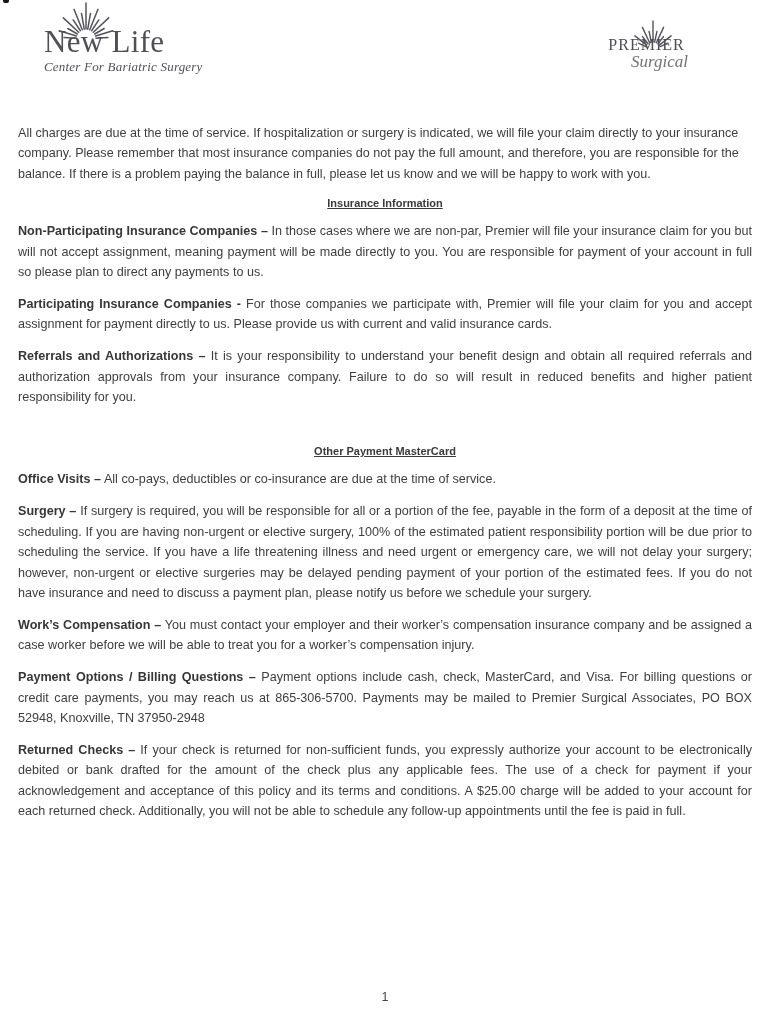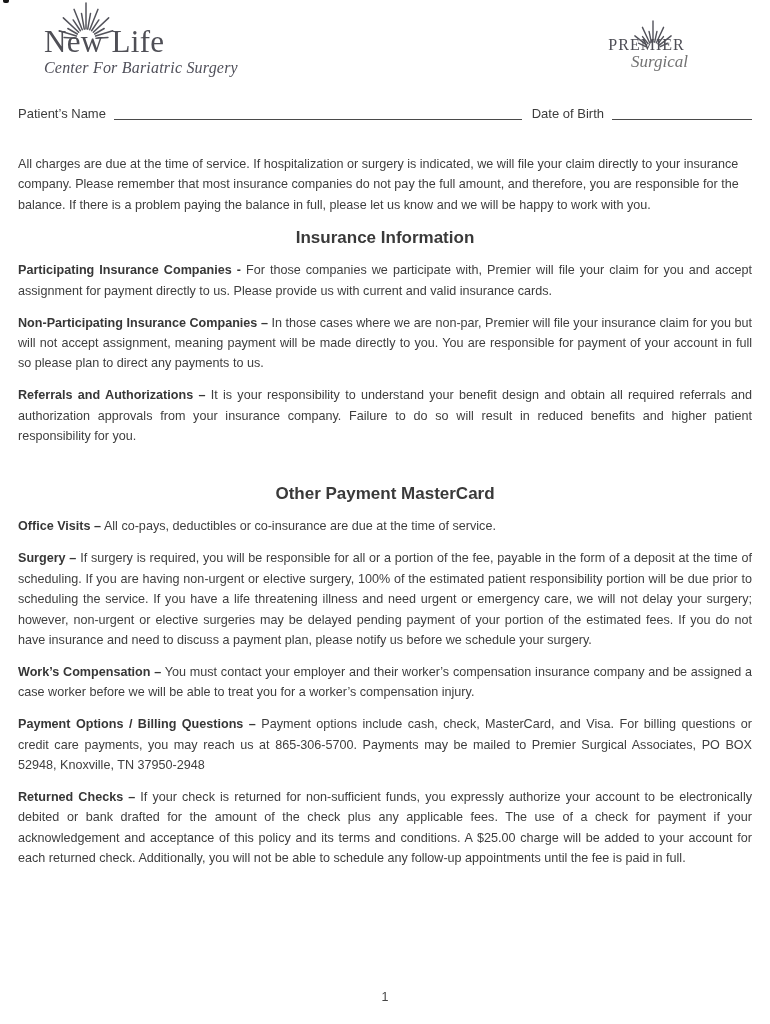--- a/index.html
+++ b/index.html
@@ -21,21 +21,21 @@
   .hdr { display:flex; justify-content:space-between; align-items:flex-start; height:76px; }
   .logo-nl { position:relative; margin-left:26px; margin-top:12px; }
   .nl-burst { position:absolute; left:0px; top:-33px; z-index:0; }
   .nl-name {
     position:relative; z-index:1;
     font-family:"Liberation Serif","DejaVu Serif",serif;
     font-size:31px; line-height:1; color:#4f4f56; letter-spacing:.3px;
   }
   .nl-tag {
     font-family:"Liberation Serif","DejaVu Serif",serif;
-    font-style:italic; font-size:16px; color:#50505a;
+    font-style:italic; font-size:13px; color:#50505a;
     margin-top:2px; letter-spacing:.2px; text-align:center;
   }
   .logo-pr { position:relative; margin-right:64px; margin-top:23px; text-align:center; }
   .pr-burst { position:absolute; left:50%; margin-left:-26px; top:-25px; z-index:0; }
   .pr-name {
     position:relative; z-index:1;
     font-family:"Liberation Serif","DejaVu Serif",serif;
     font-size:16px; line-height:1; color:#4d4d55; letter-spacing:1px;
   }
   .pr-sub {
@@ -53,22 +53,22 @@
   .fl-dob  { width:140px; margin:0 0 1px 8px; }
   
   .para {
     font-size:12.6px; line-height:20.4px;
     margin:11.5px 0; color:#3e3e3e;
   }
   .intro { margin-top:33px; text-align:left; }
   .j { text-align:justify; }
   .lead { font-weight:700; color:#373737; }
   h2 {
-    font-size:17px; font-weight:700; color:#3a3a3a;
-    text-align:center; 
+    font-size:11px; font-weight:700; color:#3a3a3a;
+    text-align:center; text-decoration:underline;
     margin:13px 0 12px 0;
   }
   .h2-other { margin-top:38px; }
   
   .pgnum {
     position:absolute; left:0; right:0; bottom:20px;
     text-align:center; font-size:12.5px; color:#454545;
   }
 </style>
 </head>
@@ -117,34 +117,28 @@
           <line x1="32" y1="30" x2="32" y2="15" transform="rotate(-52 32 38)"></line>
           <line x1="32" y1="30" x2="32" y2="22" transform="rotate(65 32 38)"></line>
           <line x1="32" y1="30" x2="32" y2="22" transform="rotate(-65 32 38)"></line>
         </g>
       </svg>
       <div class="pr-name">PREMIER</div>
       <div class="pr-sub">Surgical</div>
     </div>
   </div>
 
-  <div class="form-row">
-    <span>Patient’s Name</span>
-    <span class="fill-line fl-name"></span>
-    <span>Date of Birth</span>
-    <span class="fill-line fl-dob"></span>
-  </div>
 
   <p class="para intro">All charges are due at the time of service.  If hospitalization or surgery is indicated, we will file your claim directly to your insurance company.  Please remember that most insurance companies do not pay the full amount, and therefore, you are responsible for the balance.  If there is a problem paying the balance in full, please let us know and we will be happy to work with you.</p>
 
   <h2>Insurance Information</h2>
 
+  <p class="para j"><b class="lead">Non-Participating Insurance Companies –</b><span> In those cases where we are non-par, Premier will file your insurance claim for you but will not accept assignment, meaning payment will be made directly to you. You are responsible for payment of your account in full so please plan to direct any payments to us.</span></p>
+
   <p class="para j"><b class="lead">Participating Insurance Companies -</b><span> For those companies we participate with, Premier will file your claim for you and accept assignment for payment directly to us. Please provide us with current and valid insurance cards.</span></p>
-
-  <p class="para j"><b class="lead">Non-Participating Insurance Companies –</b><span> In those cases where we are non-par, Premier will file your insurance claim for you but will not accept assignment, meaning payment will be made directly to you. You are responsible for payment of your account in full so please plan to direct any payments to us.</span></p>
 
   <p class="para j"><b class="lead">Referrals and Authorizations –</b><span> It is your responsibility to understand your benefit design and obtain all required referrals and authorization approvals from your insurance company. Failure to do so will result in reduced benefits and higher patient responsibility for you.</span></p>
 
   <h2 class="h2-other">Other Payment MasterCard</h2>
 
   <p class="para j"><b class="lead">Office Visits –</b><span> All co-pays, deductibles or co-insurance are due at the time of service.</span></p>
 
   <p class="para j"><b class="lead">Surgery –</b><span> If surgery is required, you will be responsible for all or a portion of the fee, payable in the form of a deposit at the time of scheduling. If you are having non-urgent or elective surgery, 100% of the estimated patient responsibility portion will be due prior to scheduling the service. If you have a life threatening illness and need urgent or emergency care, we will not delay your surgery; however, non-urgent or elective surgeries may be delayed pending payment of your portion of the estimated fees. If you do not have insurance and need to discuss a payment plan, please notify us before we schedule your surgery.</span></p>
 
   <p class="para j"><b class="lead">Work’s Compensation –</b><span> You must contact your employer and their worker’s compensation insurance company and be assigned a case worker before we will be able to treat you for a worker’s compensation injury.</span></p>

